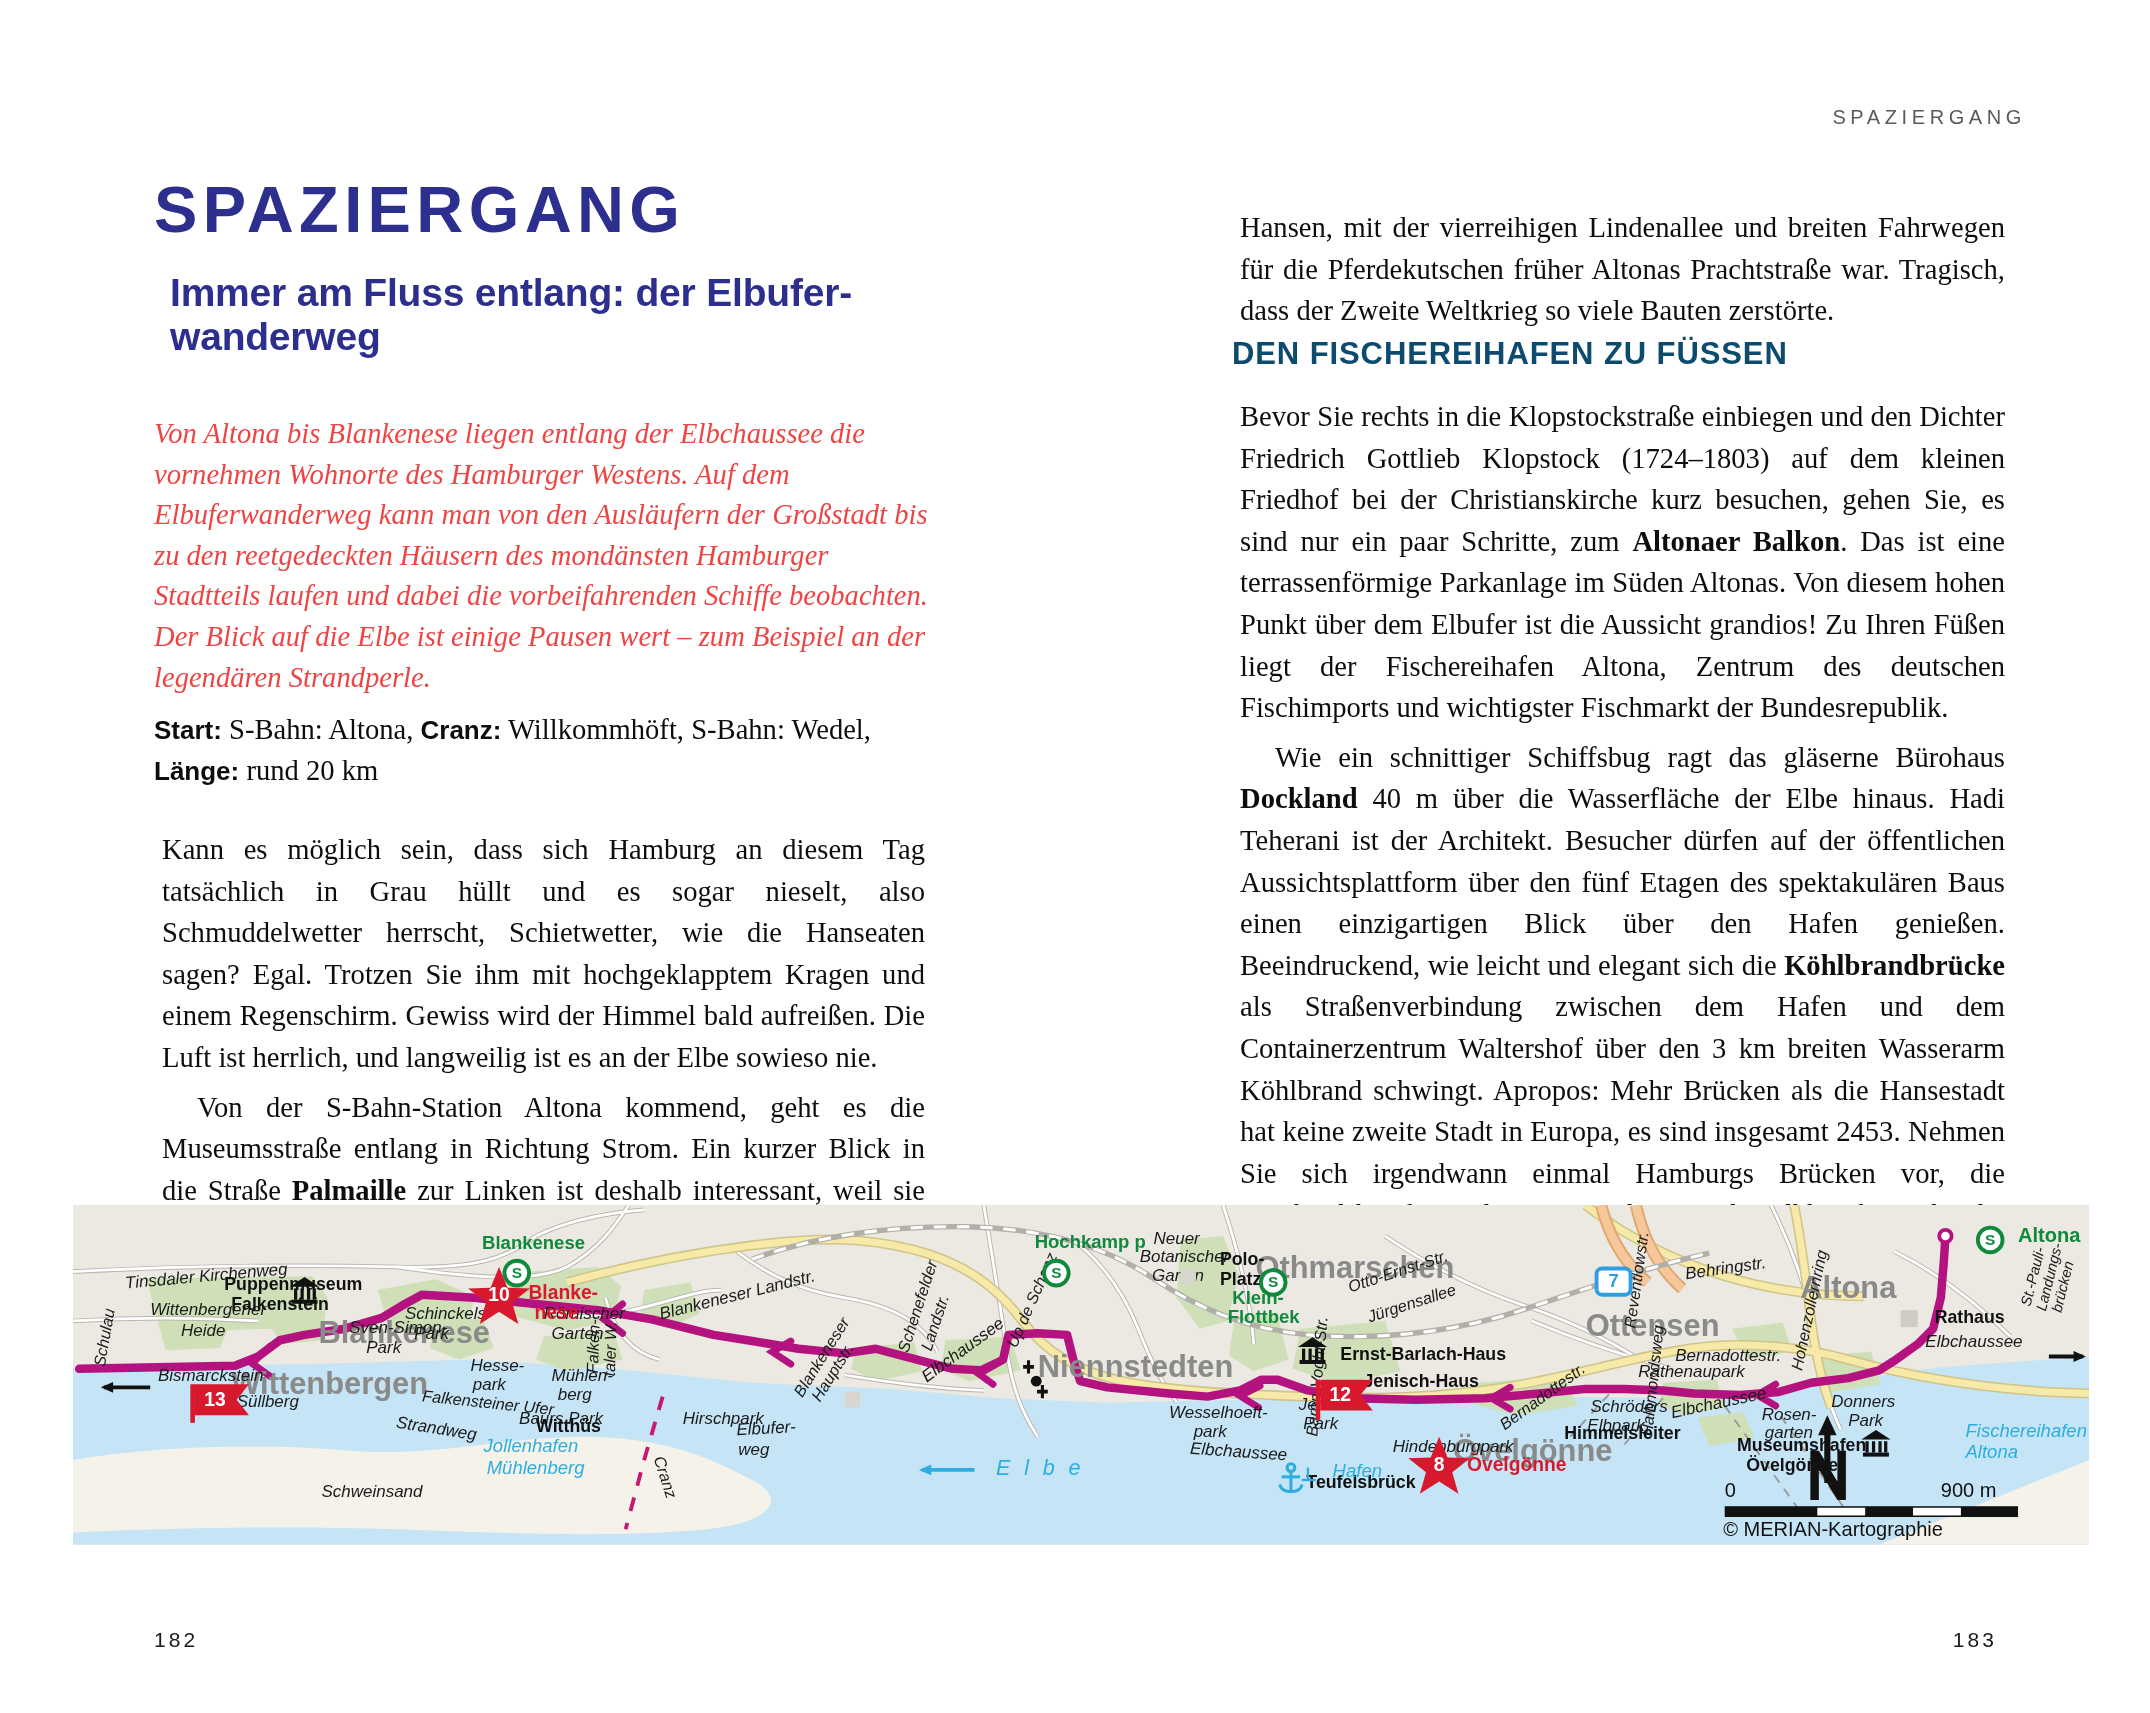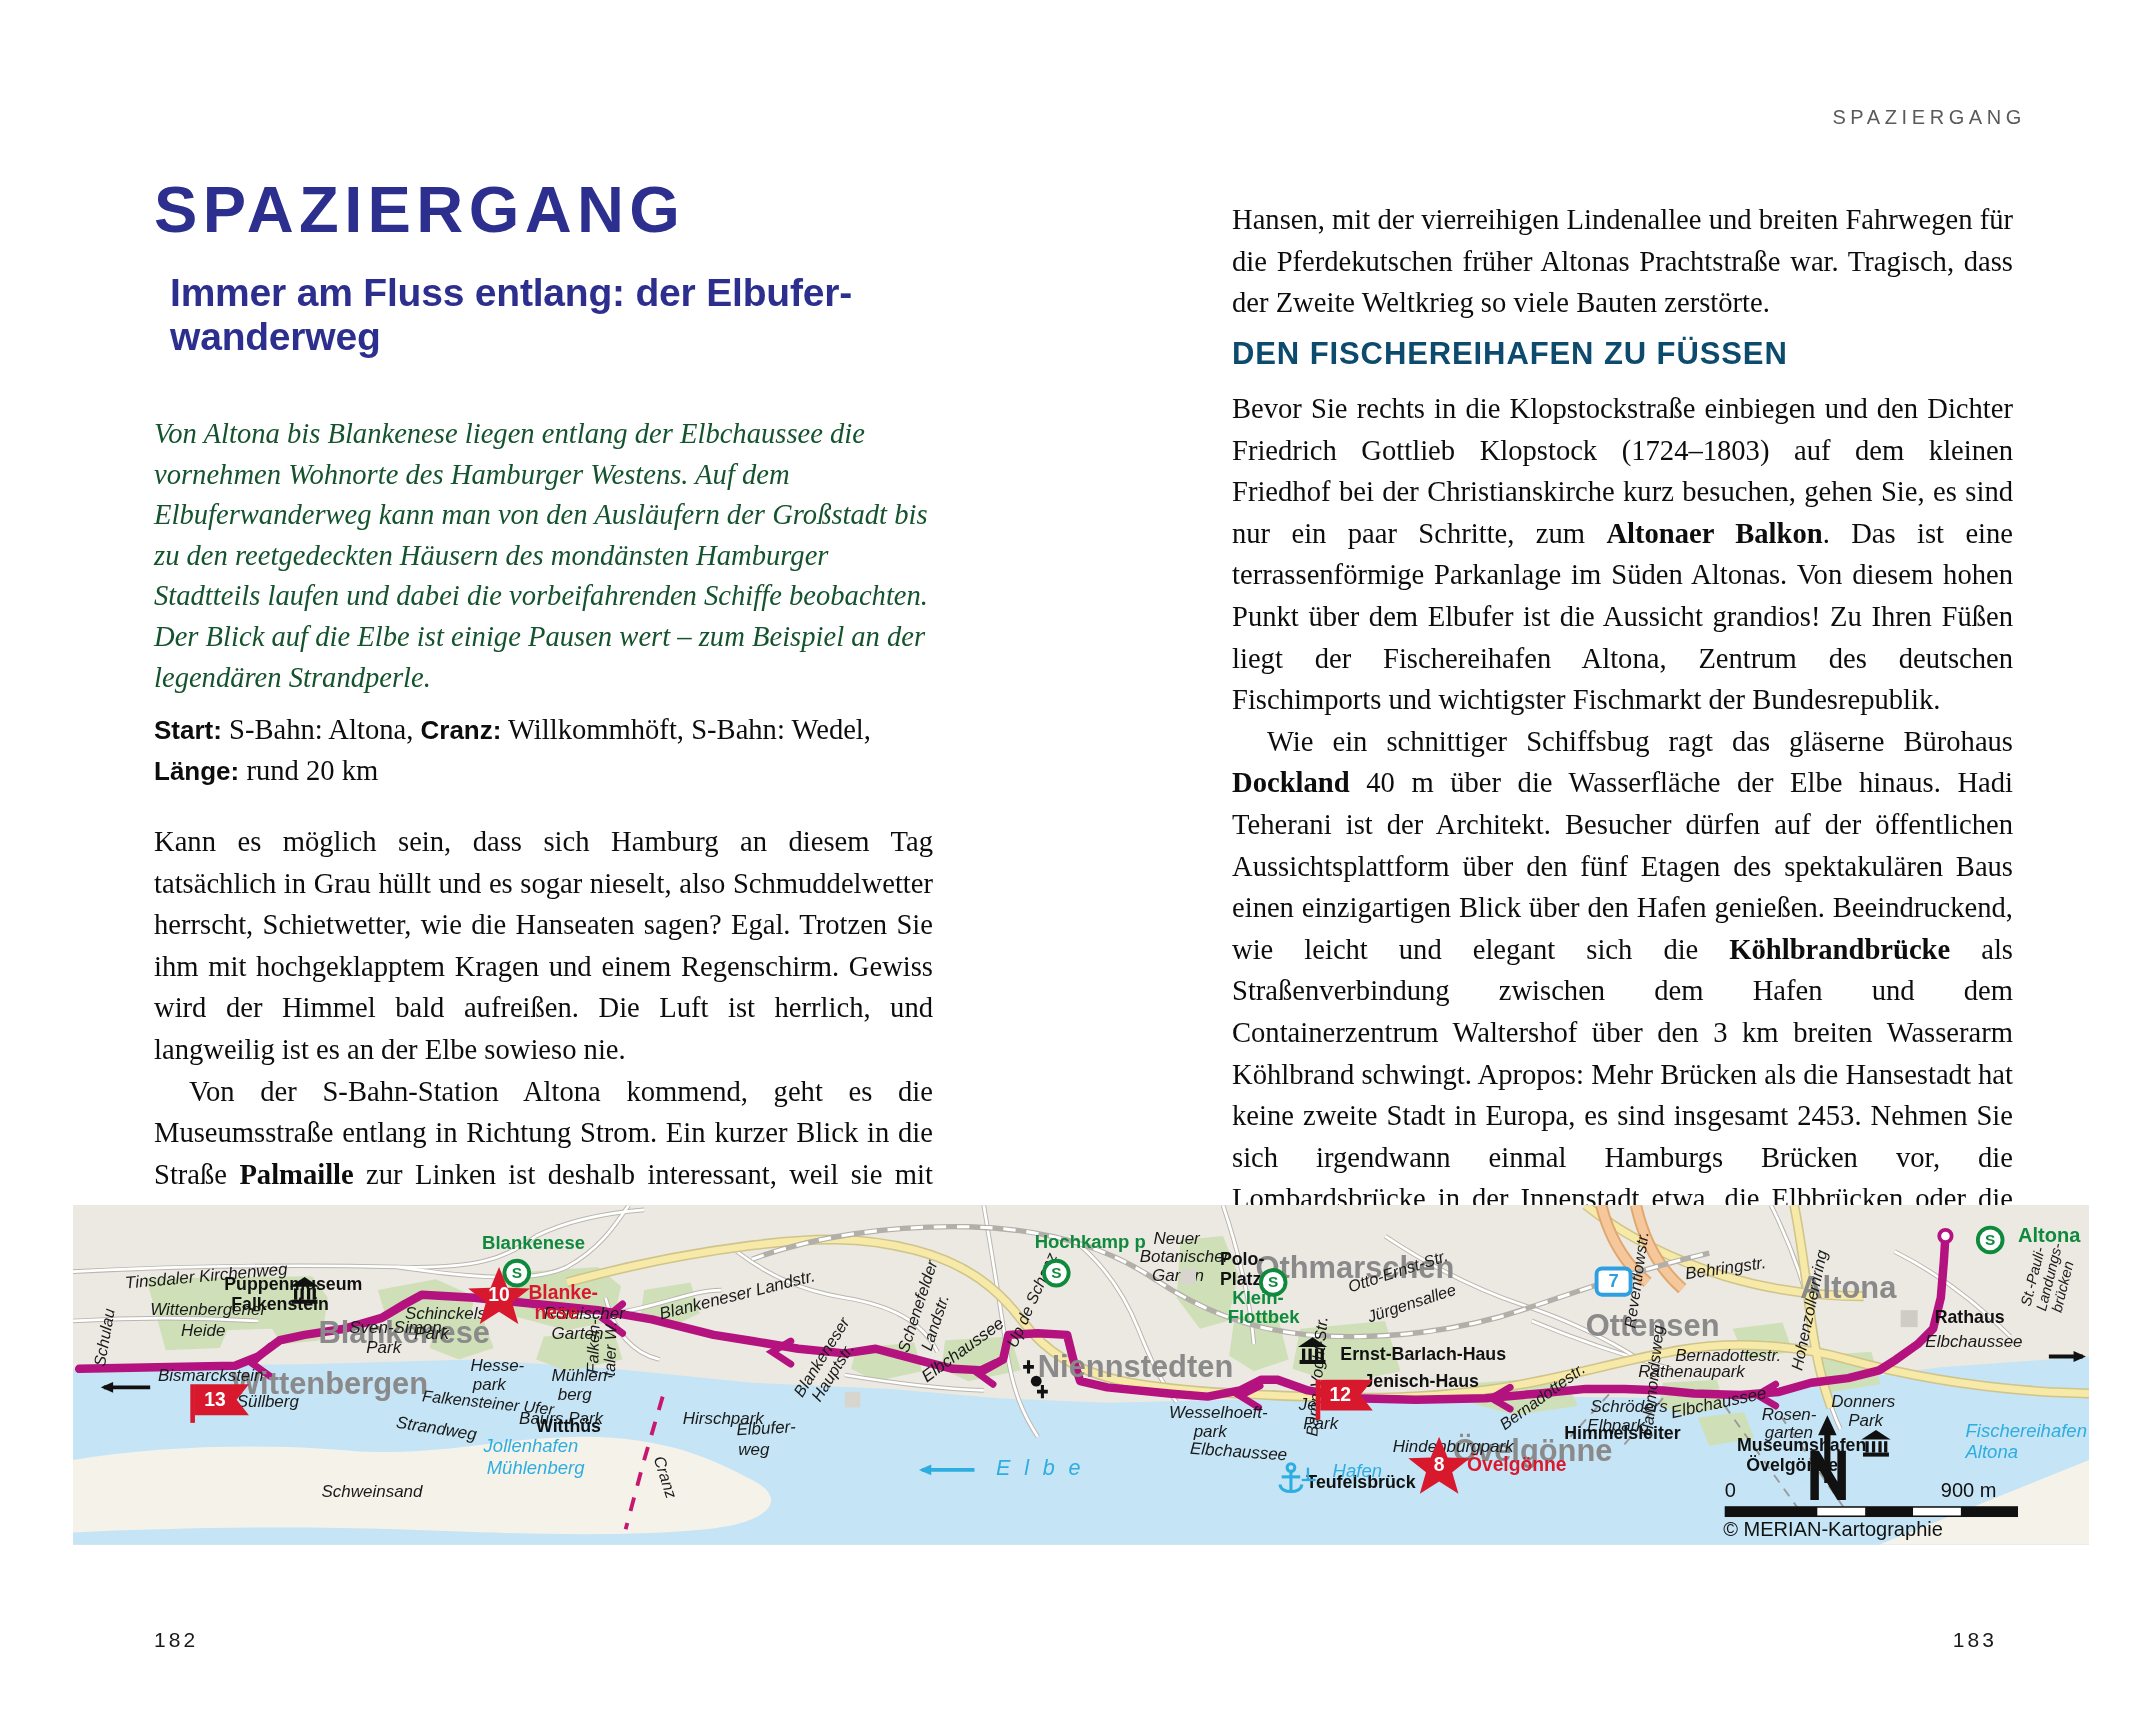--- a/index.html
+++ b/index.html
@@ -23,21 +23,21 @@
   }
   h2.subtitle{
     margin:16px;position:absolute;top:255px;left:154px;width:772px;
     font-family:"Liberation Sans",sans-serif;
     font-weight:700;font-size:39px;line-height:1.14;
     color:#2d2f8f;letter-spacing:-0.2px;
   }
   .lead{
     position:absolute;top:414px;left:154px;width:779px;
     font-style:italic;font-size:28.6px;line-height:1.42;
-    text-align:left;color:#14532d;
+    text-align:left;color:#ef4444;
   }
   .startinfo{
     position:absolute;top:710px;left:154px;width:779px;
     font-size:28.6px;line-height:1.42;color:#0d0d0d;
   }
   .startinfo b{font-family:"Liberation Sans",sans-serif;font-weight:700;font-size:26px;}
   .body-left{
     position:absolute;top:821px;left:154px;width:779px;
     font-size:28.6px;line-height:1.455;text-align:justify;color:#0d0d0d;
   }
@@ -47,21 +47,21 @@
   }
   .sechead{
     position:absolute;top:336px;left:1232px;width:781px;
     font-family:Liberation Sans, sans-serif;font-weight:700;
     font-size:31px;letter-spacing:0.9px;color:#0c4a6e;
   }
   .body-right-2{
     position:absolute;top:388px;left:1232px;width:781px;
     font-size:28.6px;line-height:1.455;text-align:justify;color:#0d0d0d;
   }
-  p{margin:0;}
+  p{margin:8px;}
   p.indent{text-indent:35px;}
   .nb{font-weight:700;}
 
   
   .folio{
     position:absolute;bottom:61px;
     font-family:"Liberation Sans",sans-serif;
     font-size:21px;letter-spacing:3.1px;color:#1a1a1a;
   }
   .folio-left{left:154px;}

